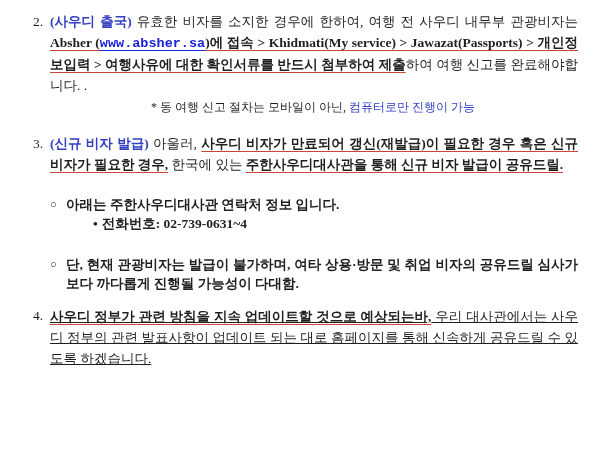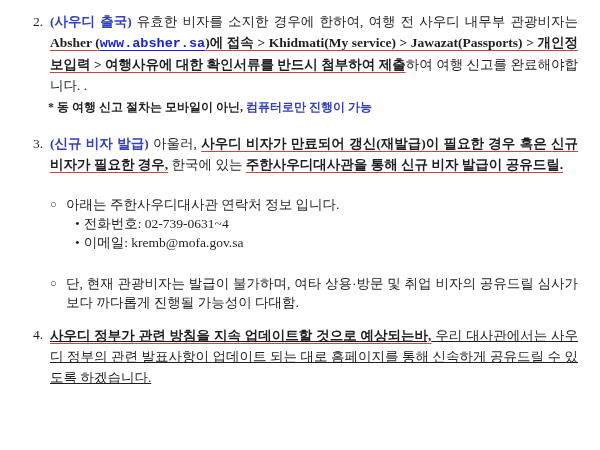--- a/index.html
+++ b/index.html
@@ -34,29 +34,29 @@
     text-decoration-thickness: 1.4px;
     text-underline-offset: 3px;
     cursor: pointer;
     font-family: Liberation Mono, monospace;
   }
   .note {
     font-size: 12px;
     line-height: 16px;
     margin-top: 3px;
     margin-left: -2px;
-    font-weight: bold;
-    text-align: left;
+    font-weight: normal;
+    text-align: center;
   }
   .note .nblue { color: var(--accent_blue); }
   .sub { display: flex; text-align: justify; line-height: 19px; }
   .sub .marker { width: 16px; flex-shrink: 0; font-size: 11px; line-height: 19px; }
-  .sub .subtext { flex: 1; }
+  .sub .subtext { flex: 1; font-weight: bold; }
   .contact-block { margin-top: 20px; }
-  .bullet-line { margin-left: 9px; line-height: 19px; }
+  .bullet-line { margin-left: 27px; line-height: 19px; }
   .bullet-line .dot { margin-right: 4px; }
   .caution-block { margin-top: 22px; }
   .item3 { margin-top: 18px; }
   .item4 { margin-top: 13px; }
   .item4 .content { line-height: 21px; text-decoration: underline; }
   .item4 .num { line-height: 19px; }
 </style>
 </head>
 <body>
 
@@ -78,23 +78,20 @@
     <div class="content">
       <span class="blue">(신규 비자 발급)</span><span> 아울러, </span><span class="ul-red">사우디 비자가 만료되어 갱신(재발급)이 필요한 경우 혹은 신규 비자가 필요한 경우,</span><span> 한국에 있는 </span><span class="ul-red">주한사우디대사관을 통해 신규 비자 발급이 공유드릴.</span>
 
       <div class="sub contact-block">
         <span class="marker">○</span>
         <div class="subtext">
           <div>아래는 주한사우디대사관 연락처 정보 입니다.</div>
           <div class="bullet-line">
             <span class="dot">•</span><span>전화번호: 02-739-0631~4</span>
           </div>
-          <div class="bullet-line">
-            <span class="dot">•</span><span>이메일: kremb@mofa.gov.sa</span>
-          </div>
         </div>
       </div>
 
       <div class="sub caution-block">
         <span class="marker">○</span>
         <div class="subtext">단, 현재 관광비자는 발급이 불가하며, 여타 상용·방문 및 취업 비자의 공유드릴 심사가 보다 까다롭게 진행될 가능성이 다대함.</div>
       </div>
     </div>
   </div>
 

